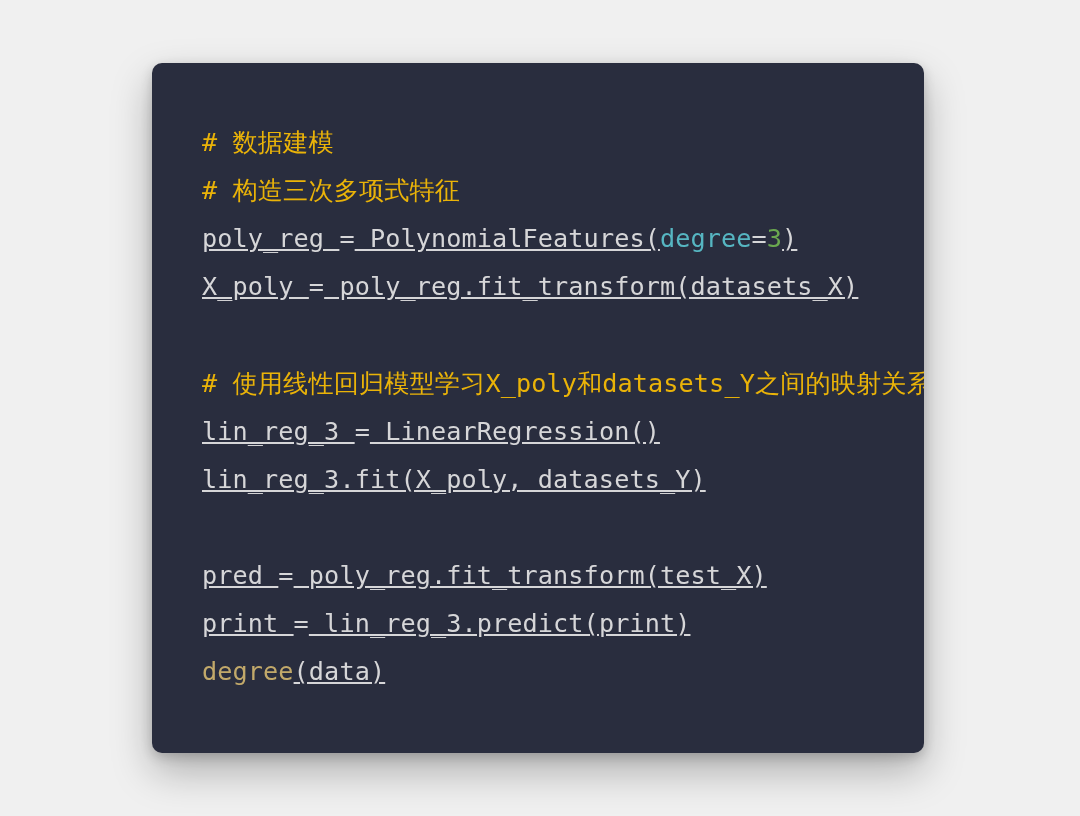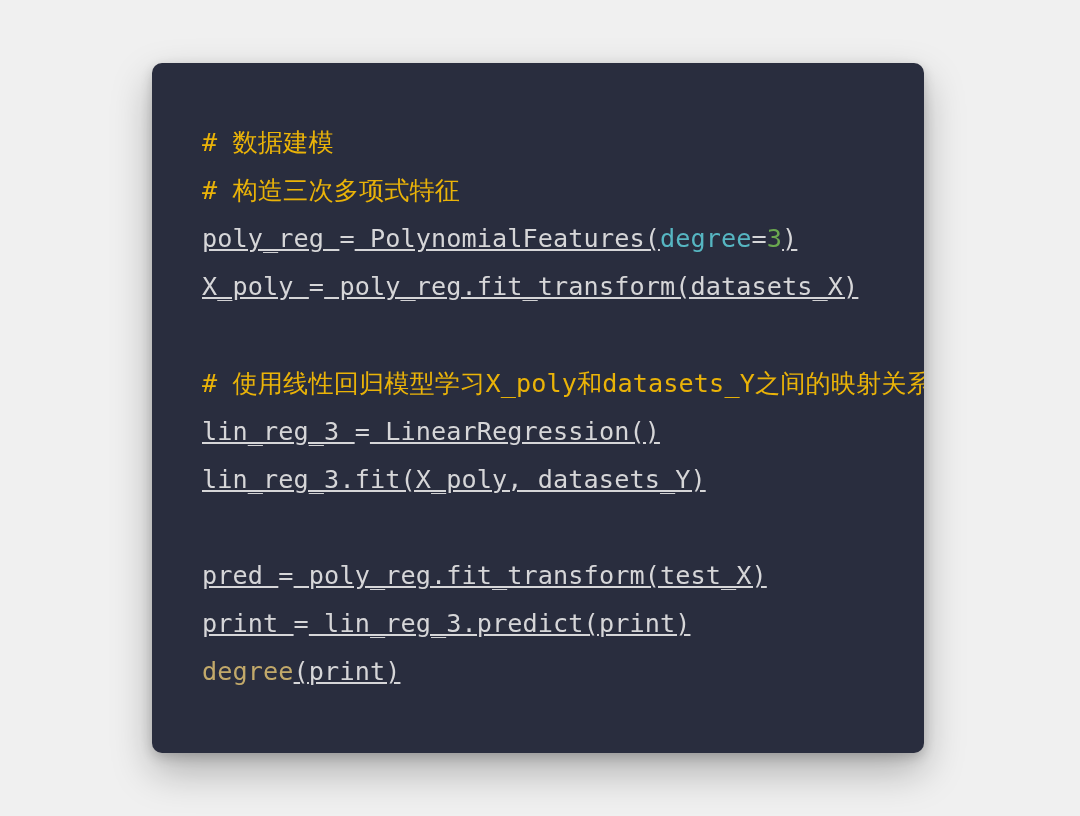--- a/index.html
+++ b/index.html
@@ -47,14 +47,14 @@
 <span><span class="tok-comment"># 构造三次多项式特征</span></span>
 <span><span class="tok-default">poly_reg </span><span class="tok-operator">=</span><span class="tok-default"> PolynomialFeatures(</span><span class="tok-param">degree</span><span class="tok-operator">=</span><span class="tok-number">3</span><span class="tok-default">)</span></span>
 <span><span class="tok-default">X_poly </span><span class="tok-operator">=</span><span class="tok-default"> poly_reg.fit_transform(datasets_X)</span></span>
 <span><span class="tok-default"></span></span>
 <span><span class="tok-comment"># 使用线性回归模型学习X_poly和datasets_Y之间的映射关系</span></span>
 <span><span class="tok-default">lin_reg_3 </span><span class="tok-operator">=</span><span class="tok-default"> LinearRegression()</span></span>
 <span><span class="tok-default">lin_reg_3.fit(X_poly, datasets_Y)</span></span>
 <span><span class="tok-default"></span></span>
 <span><span class="tok-default">pred </span><span class="tok-operator">=</span><span class="tok-default"> poly_reg.fit_transform(test_X)</span></span>
 <span><span class="tok-default">print </span><span class="tok-operator">=</span><span class="tok-default"> lin_reg_3.predict(print)</span></span>
-<span><span class="tok-builtin">degree</span><span class="tok-default">(print)</span></span></pre>
+<span><span class="tok-builtin">degree</span><span class="tok-default">(data)</span></span></pre>
 </div>
 
 </body></html>

